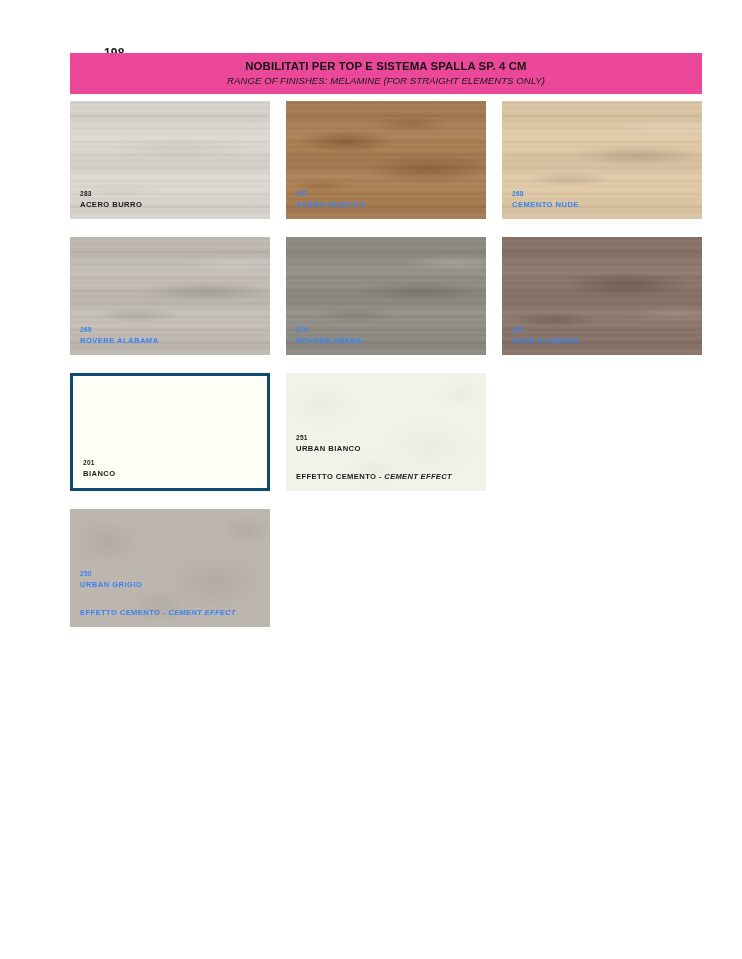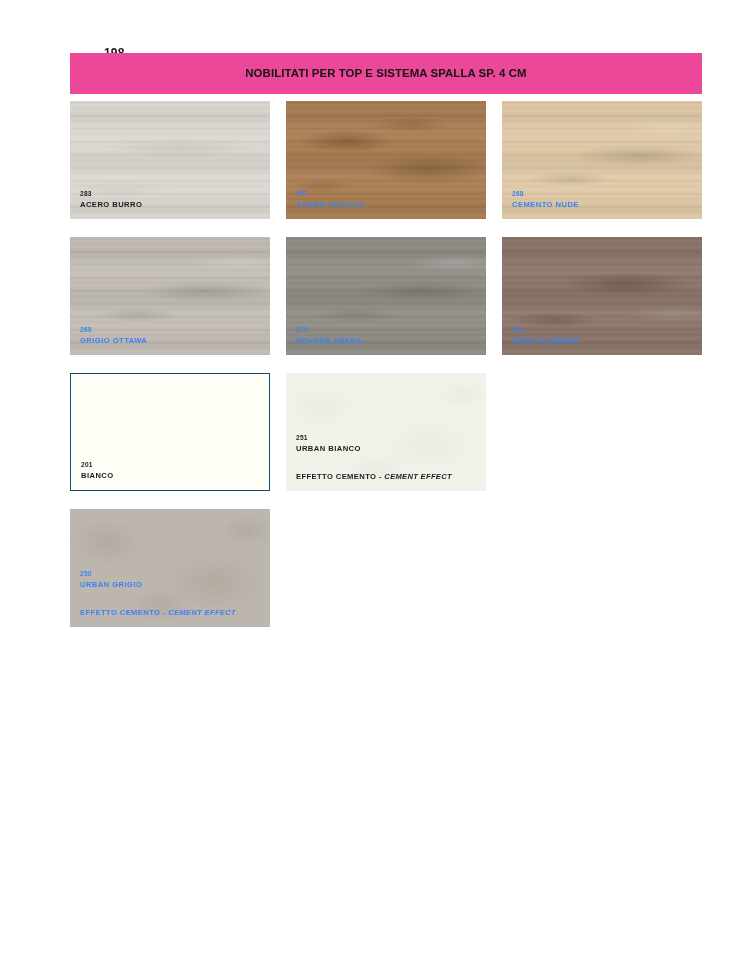--- a/index.html
+++ b/index.html
@@ -72,21 +72,21 @@
   }
   .swatch {
     position: relative;
     width: 200px;
     height: 118px;
     box-sizing: border-box;
     overflow: hidden;
     flex: 0 0 auto;
   }
   .swatch.bordered {
-    border: 1px solid #0c4a6e;
+    border: 3px solid #0c4a6e;
     text-decoration: underline;
   }
 
   .swatch-texture {
     position: absolute;
     inset: 0;
   }
 
   .swatch-caption {
     position: absolute;
@@ -123,20 +123,21 @@
   .caption-light { color: #3b82f6; }
   .caption-dark  { color: #1c1c1c; }
 </style>
 </head>
 <body>
 
 <div class="page-number">198</div>
 
 <div class="header-band">
   <div class="header-title">NOBILITATI PER TOP E SISTEMA SPALLA SP. 4 CM</div>
+  <div class="header-subtitle">RANGE OF FINISHES: MELAMINE (FOR STRAIGHT ELEMENTS ONLY)</div>
 </div>
 
 <div class="grid" id="swatch-grid">
     <div class="grid-row">
       <div class="swatch">
         <div class="swatch-texture" style="background: radial-gradient(100px 14px at 55% 40%, rgba(0, 0, 0, 0.055) 0%, transparent 74%), radial-gradient(70px 10px at 25% 74%, rgba(0, 0, 0, 0.04) 0%, transparent 74%), repeating-linear-gradient(rgba(0, 0, 0, 0) 0px, rgba(0, 0, 0, 0.055) 2px, rgba(255, 255, 255, 0.035) 4px, rgba(0, 0, 0, 0.02) 7px, rgba(255, 255, 255, 0.05) 10px, rgba(0, 0, 0, 0) 13px), repeating-linear-gradient(rgba(0, 0, 0, 0) 0px, rgba(0, 0, 0, 0.05) 16px, rgba(255, 255, 255, 0.05) 30px, rgba(0, 0, 0, 0) 46px), linear-gradient(rgb(220, 216, 209) 0%, rgb(220, 216, 209) 100%);"></div>
         <div class="swatch-caption caption-dark">
           <span class="swatch-code">283</span>
           <span class="swatch-name">ACERO BURRO</span>
         </div>
@@ -154,21 +155,21 @@
           <span class="swatch-code">268</span>
           <span class="swatch-name">CEMENTO NUDE</span>
         </div>
       </div>
     </div>
     <div class="grid-row">
       <div class="swatch">
         <div class="swatch-texture" style="background: radial-gradient(95px 15px at 68% 46%, rgba(0, 0, 0, 0.13) 0%, transparent 72%), radial-gradient(60px 10px at 34% 66%, rgba(0, 0, 0, 0.1) 0%, transparent 72%), radial-gradient(72px 12px at 84% 22%, rgba(255, 255, 255, 0.16) 0%, transparent 72%), repeating-linear-gradient(rgba(0, 0, 0, 0) 0px, rgba(0, 0, 0, 0.055) 2px, rgba(255, 255, 255, 0.035) 4px, rgba(0, 0, 0, 0.02) 7px, rgba(255, 255, 255, 0.05) 10px, rgba(0, 0, 0, 0) 13px), repeating-linear-gradient(rgba(0, 0, 0, 0) 0px, rgba(0, 0, 0, 0.05) 16px, rgba(255, 255, 255, 0.05) 30px, rgba(0, 0, 0, 0) 46px), linear-gradient(rgb(195, 189, 181) 0%, rgb(195, 189, 181) 100%);"></div>
         <div class="swatch-caption caption-light">
           <span class="swatch-code">269</span>
-          <span class="swatch-name">GRIGIO OTTAWA</span>
+          <span class="swatch-name">ROVERE ALABAMA</span>
         </div>
       </div>
       <div class="swatch">
         <div class="swatch-texture" style="background: radial-gradient(95px 15px at 68% 46%, rgba(0, 0, 0, 0.13) 0%, transparent 72%), radial-gradient(60px 10px at 34% 66%, rgba(0, 0, 0, 0.1) 0%, transparent 72%), radial-gradient(72px 12px at 84% 22%, rgba(255, 255, 255, 0.16) 0%, transparent 72%), repeating-linear-gradient(rgba(0, 0, 0, 0) 0px, rgba(0, 0, 0, 0.055) 2px, rgba(255, 255, 255, 0.035) 4px, rgba(0, 0, 0, 0.02) 7px, rgba(255, 255, 255, 0.05) 10px, rgba(0, 0, 0, 0) 13px), repeating-linear-gradient(rgba(0, 0, 0, 0) 0px, rgba(0, 0, 0, 0.05) 16px, rgba(255, 255, 255, 0.05) 30px, rgba(0, 0, 0, 0) 46px), linear-gradient(rgb(143, 140, 133) 0%, rgb(143, 140, 133) 100%);"></div>
         <div class="swatch-caption caption-light">
           <span class="swatch-code">270</span>
           <span class="swatch-name">ROVERE ARENA</span>
         </div>
       </div>
       <div class="swatch">

